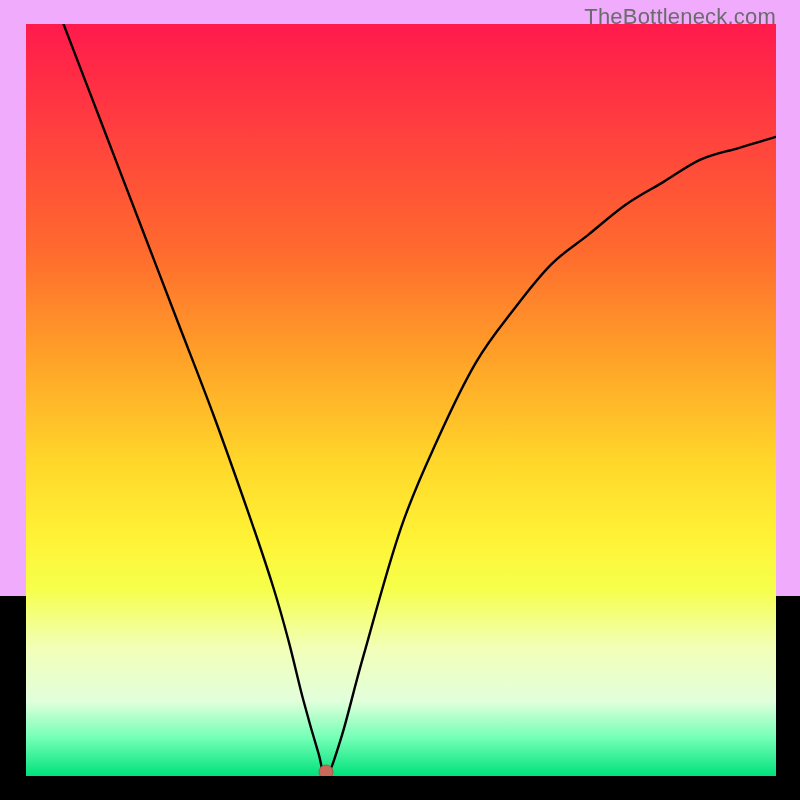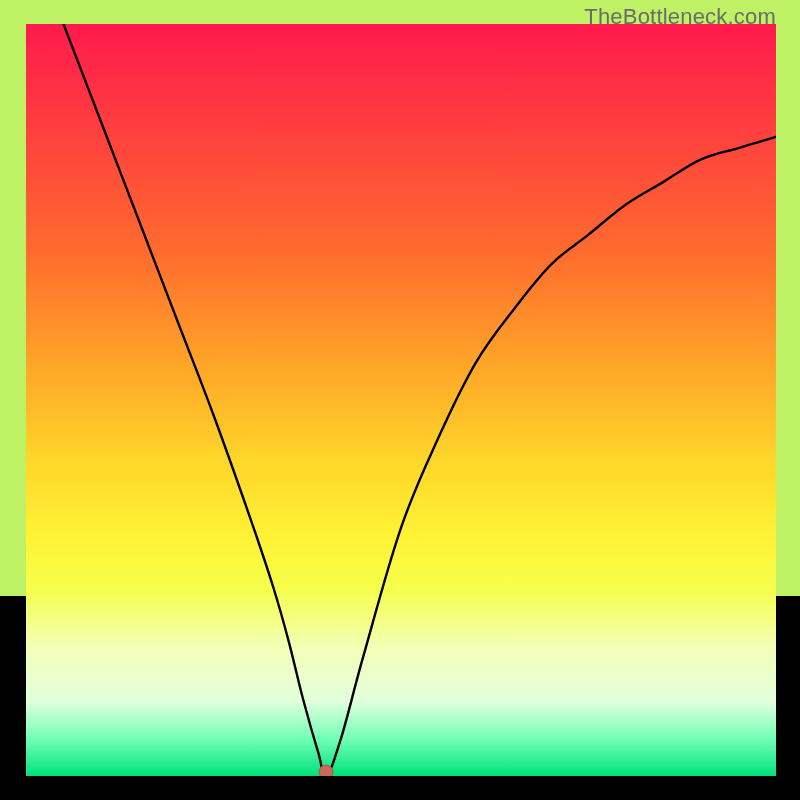--- a/index.html
+++ b/index.html
@@ -8,21 +8,21 @@
     width: 800px;
     height: 800px;
     background: #000;
     overflow: hidden;
     font-family: Arial, Helvetica, sans-serif;
   }
   .frame {
     position: relative;
     width: 800px;
     height: 596px;
-    background: #bef264;
+    background: #f0abfc;
   }
   .watermark {
     position: absolute;
     top: 4px;
     right: 24px;
     color: #6b6b6b;
     font-size: 22px;
     font-weight: 400;
     letter-spacing: 0.2px;
     z-index: 3;

